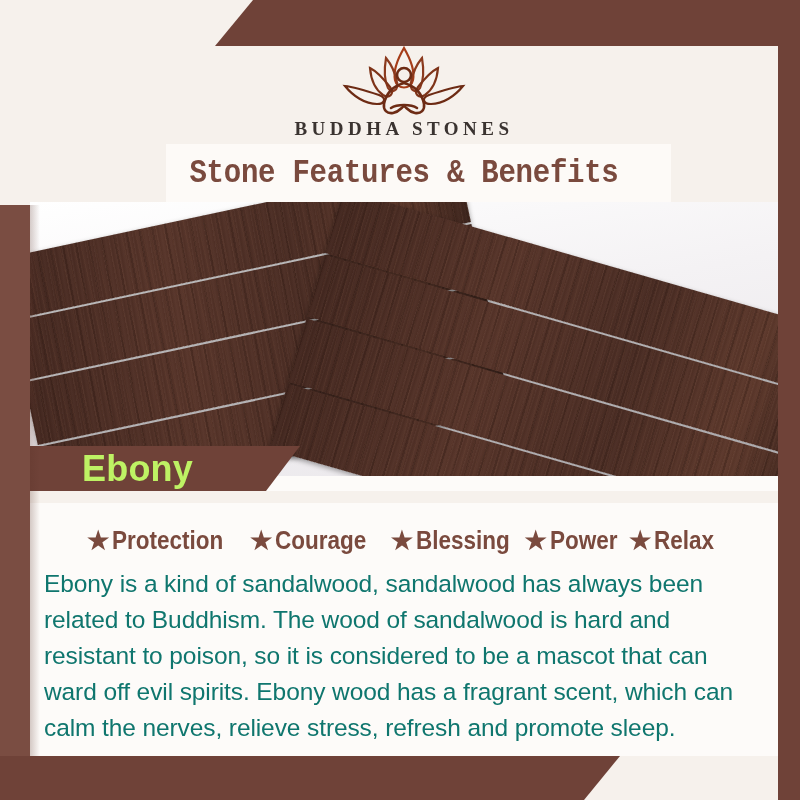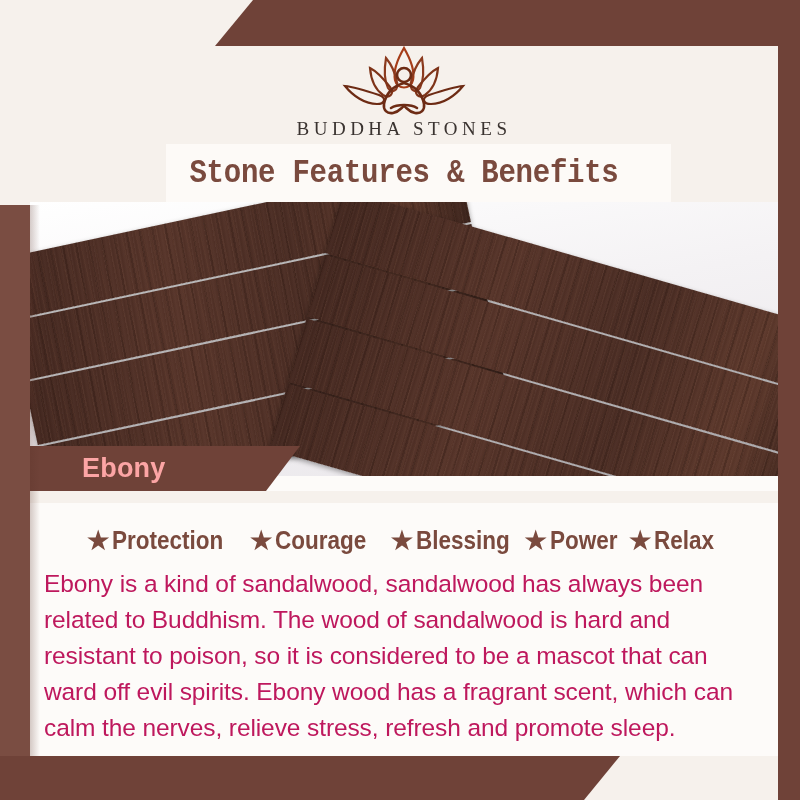--- a/index.html
+++ b/index.html
@@ -47,20 +47,21 @@
 
   
   .header{
     position:absolute;left:30px;top:46px;right:22px;height:98px;
     background:#f6f1ec;z-index:3;
     display:flex;align-items:center;justify-content:center;
   }
   .logo-wrap{
     display:flex;flex-direction:column;align-items:center;
     transform:translateY(-4px);
+    font-weight:bold;
   }
   .logo-mark{width:150px;height:78px;display:block;}
   .logo-word{
     font-family:"Liberation Serif", serif;
     font-size:19px;letter-spacing:4.5px;color:#3a3330;
     margin-top:-2px;white-space:nowrap;
   }
 
   
   .title-band{
@@ -127,21 +128,21 @@
   }
 
   
   .ebony-band{
     position:absolute;left:30px;top:446px;width:270px;height:45px;
     background:#6f4238;z-index:5;
     clip-path:polygon(0 0,100% 0,calc(100% - 34px) 100%,0 100%);
     display:flex;align-items:center;
   }
   .ebony-label{
-    color:#fca5a5;font-size:27px;font-weight:bold;
+    color:#bef264;font-size:36px;font-weight:bold;
     margin-left:52px;letter-spacing:.2px;
   }
   .cream-strip{
     position:absolute;left:30px;top:491px;right:22px;height:12px;
     background:#f6f1ec;z-index:4;
   }
 
   
   .benefits{
     position:absolute;left:30px;top:516px;right:22px;height:48px;
@@ -154,21 +155,21 @@
     white-space:nowrap;
   }
   .benefit .star{font-size:25px;margin-right:3px;line-height:1;}
   .benefit .blabel{transform:scaleX(.9);transform-origin:left center;}
   .bgap{width:14px;}
   .bgap-sm{width:4px;}
 
   
   .body-copy{
     position:absolute;left:44px;top:566px;right:40px;
-    font-size:24.5px;line-height:36px;color:#be185d;
+    font-size:24.5px;line-height:36px;color:#0f766e;
     z-index:4;letter-spacing:-0.1px;
   }
 </style>
 </head>
 <body>
 
 <div class="poster">
 
   <div class="inner-white"></div>
 

